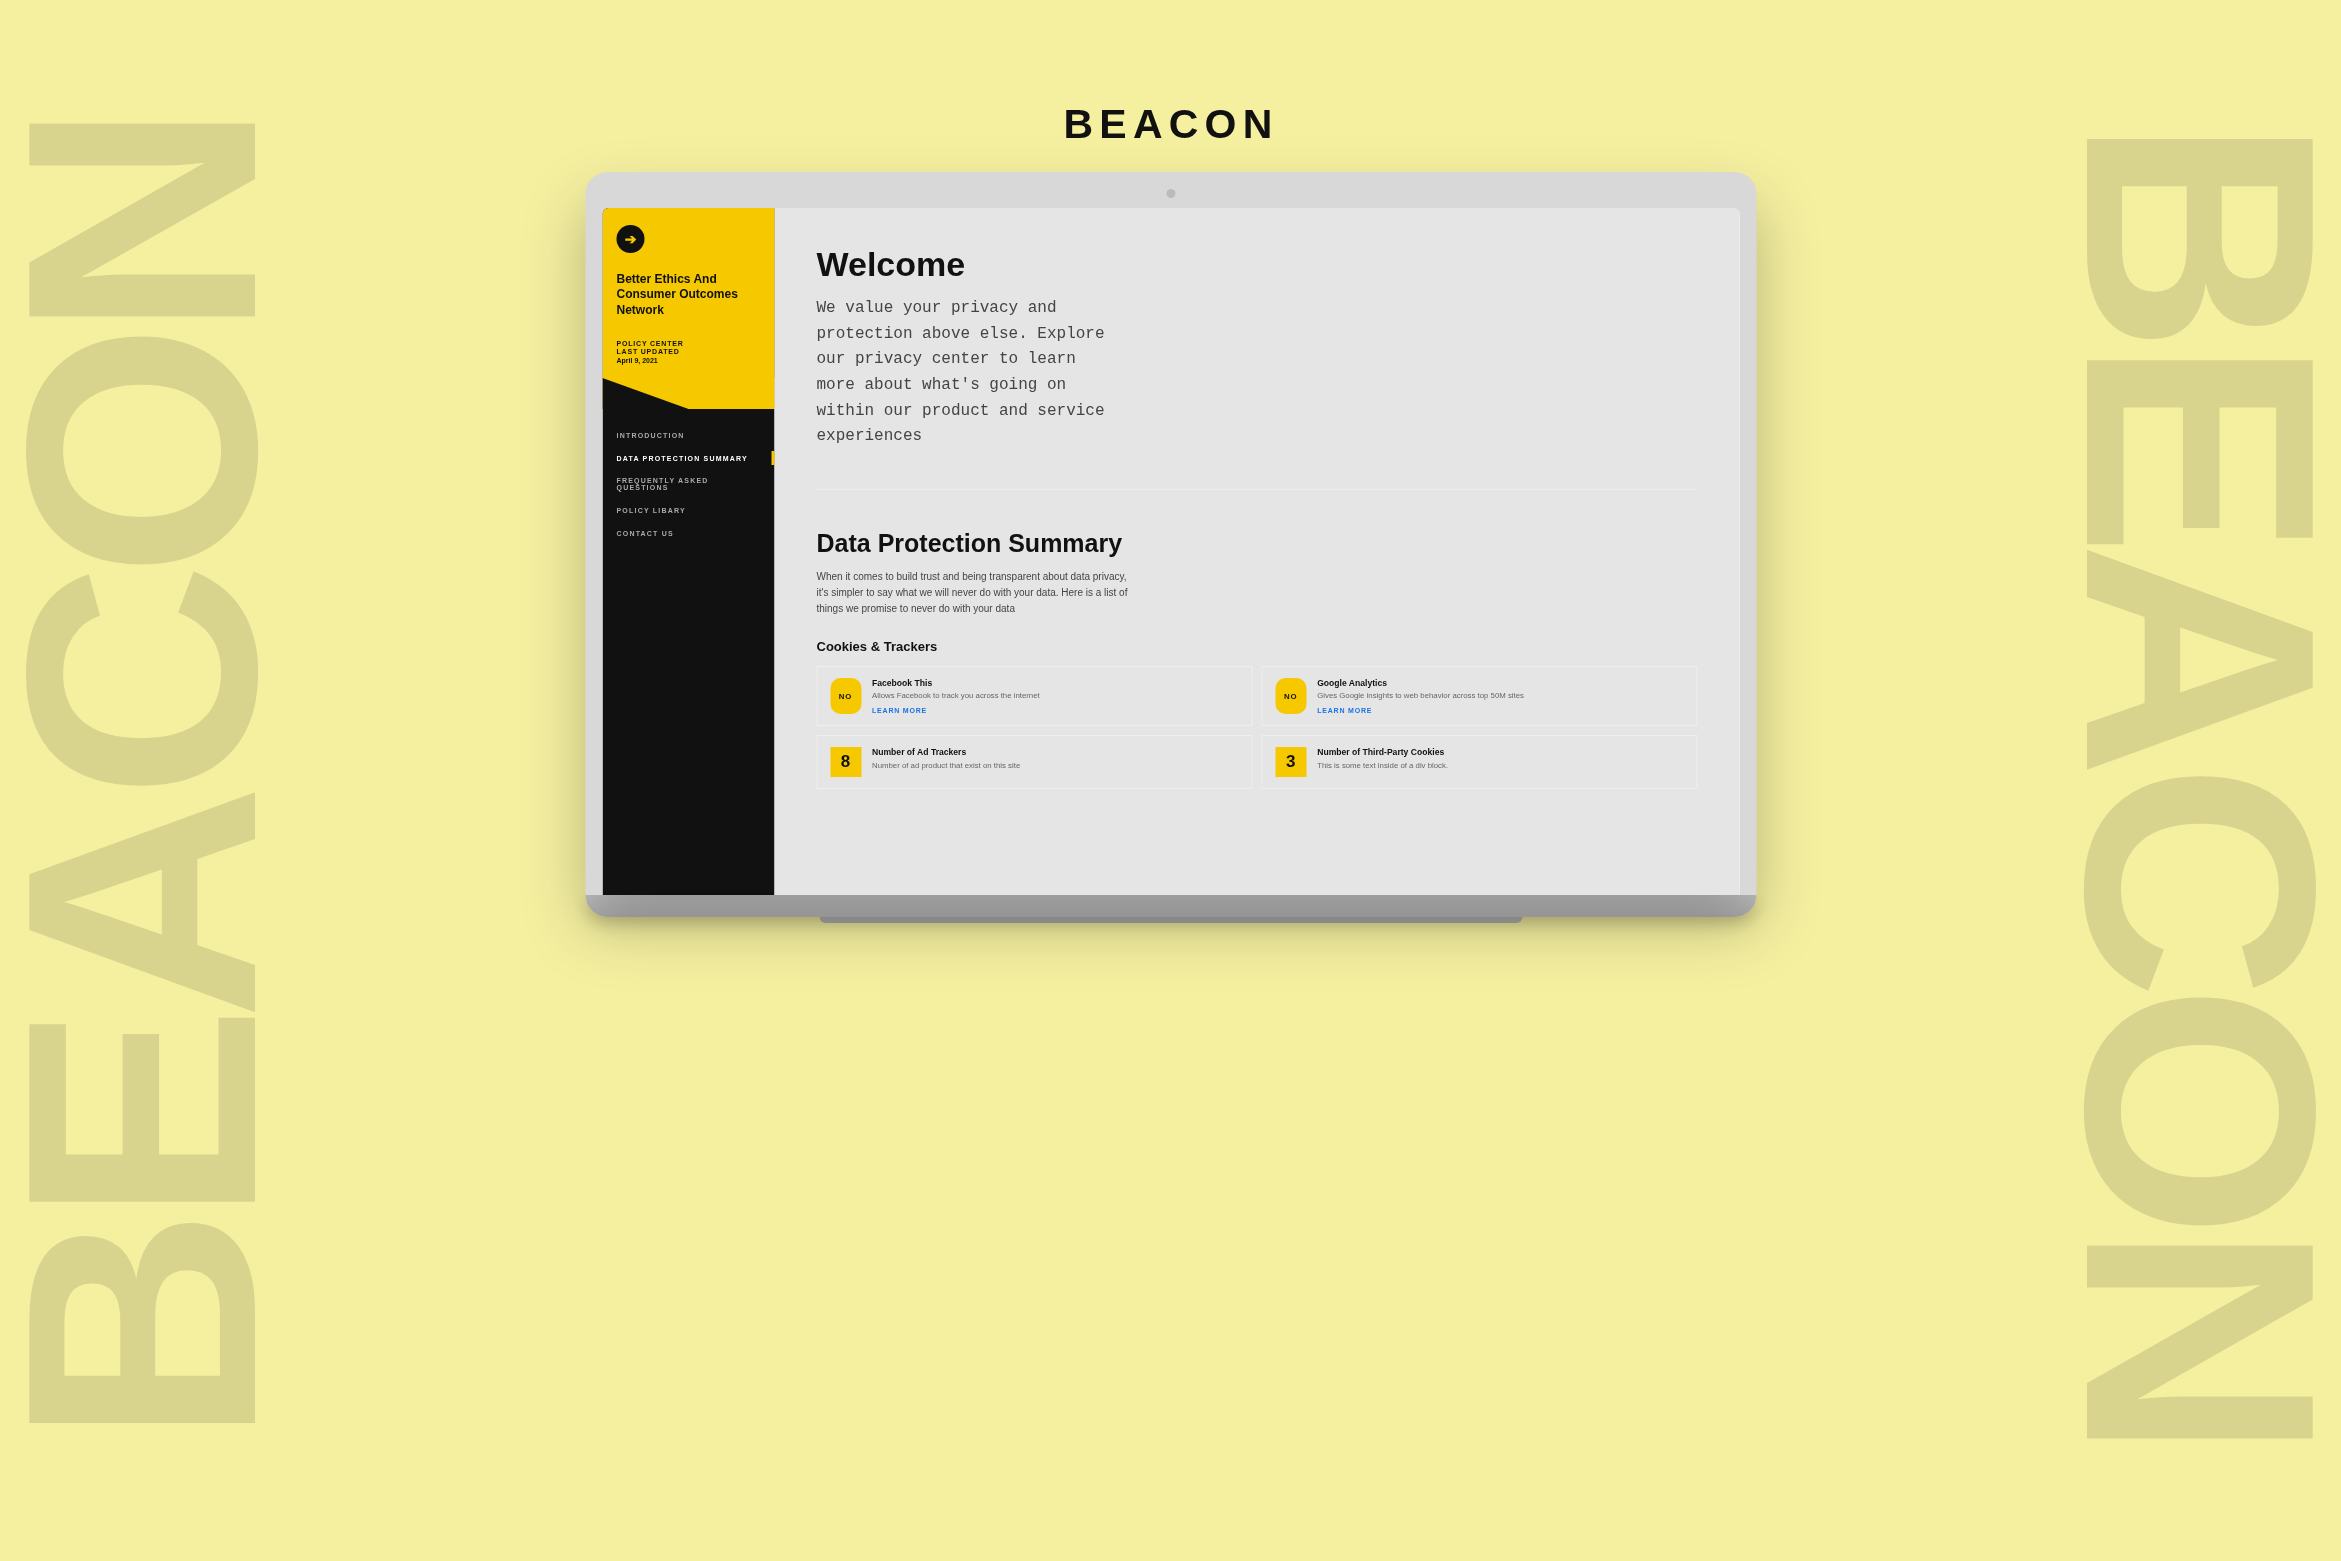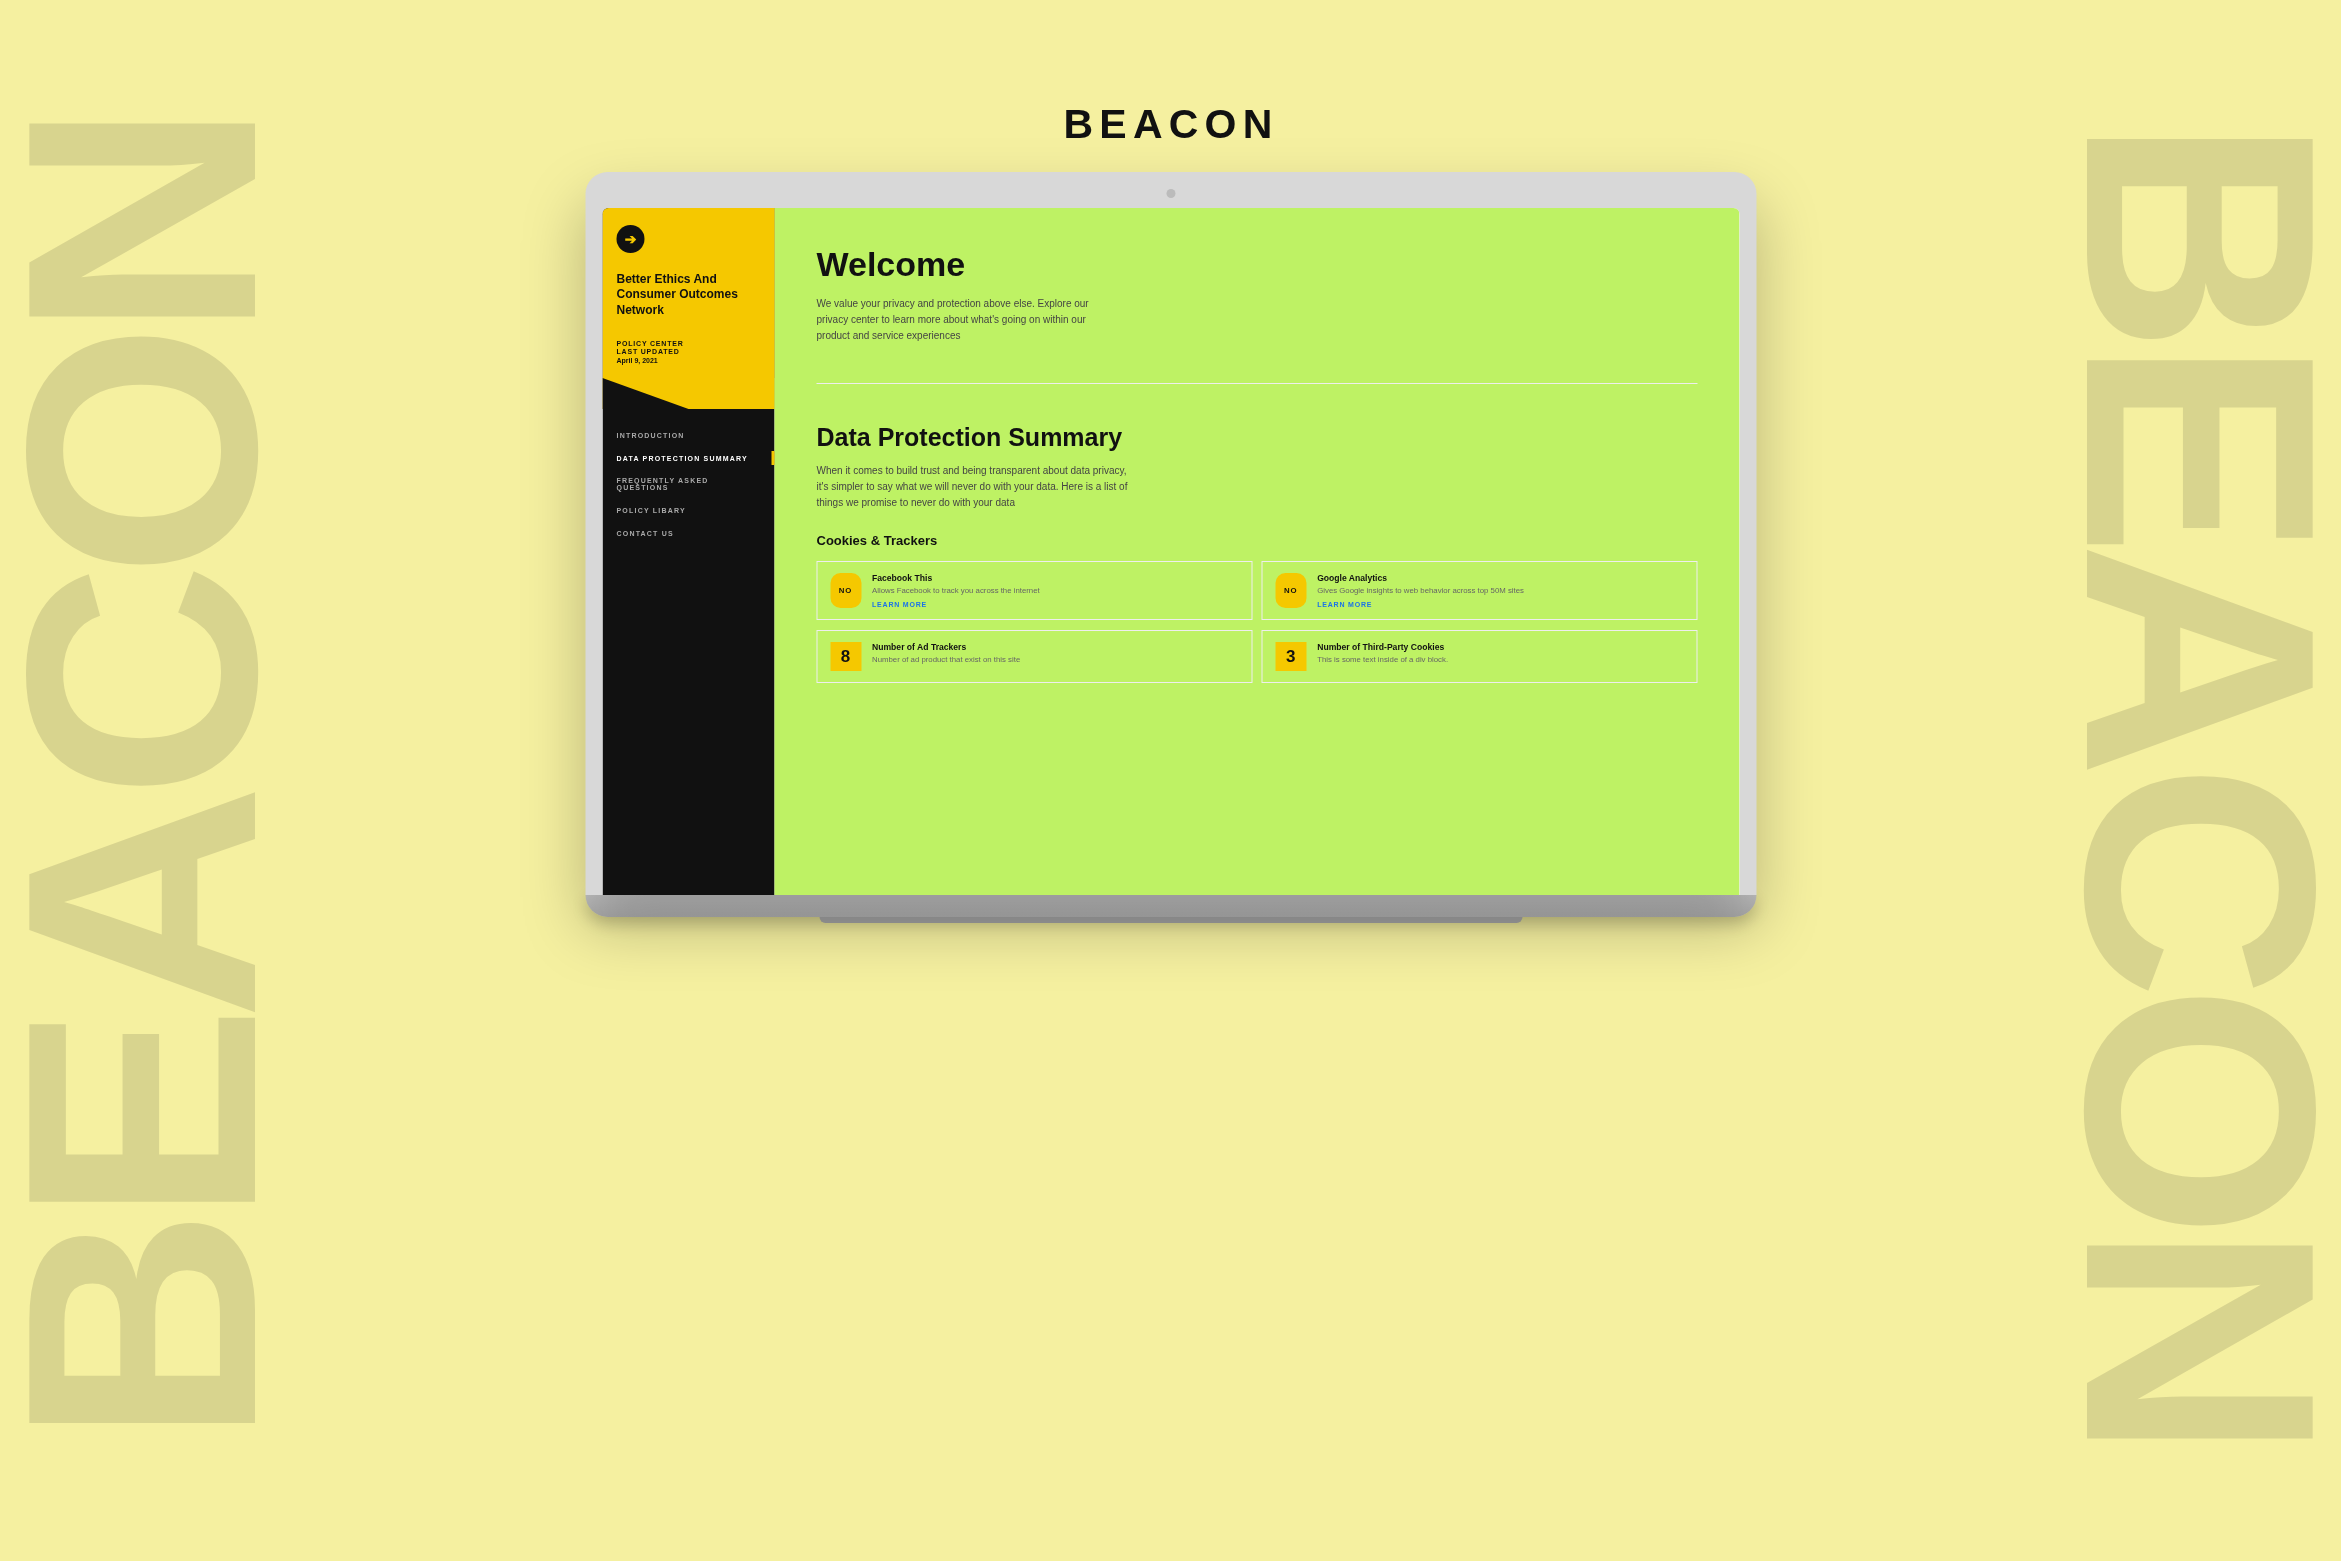--- a/index.html
+++ b/index.html
@@ -205,43 +205,44 @@
       top: 50%;
       transform: translateY(-50%);
       width: 3.1px;
       height: 14px;
       background: #f5c800;
     }
 
     
     .app-main {
       flex: 1;
-      background: #bef264;
+      background: #e5e5e5;
       overflow-y: auto;
       padding: 37px 42px;
     }
 
     .section-welcome {
       margin-bottom: 39px;
       padding-bottom: 39px;
       border-bottom: 0.8px solid #eee;
     }
 
     .welcome-title {
       font-size: 34px;
       font-weight: 900;
       color: #111;
       margin-bottom: 12.5px;
     }
 
     .welcome-text {
-      font-size: 10px;
+      font-size: 16px;
       color: #444;
       line-height: 1.6;
       max-width: 297px;
+      font-family: Liberation Mono, monospace;
     }
 
     .section-title {
       font-size: 25px;
       font-weight: 900;
       color: #111;
       margin-bottom: 11px;
     }
 
     .section-desc {

